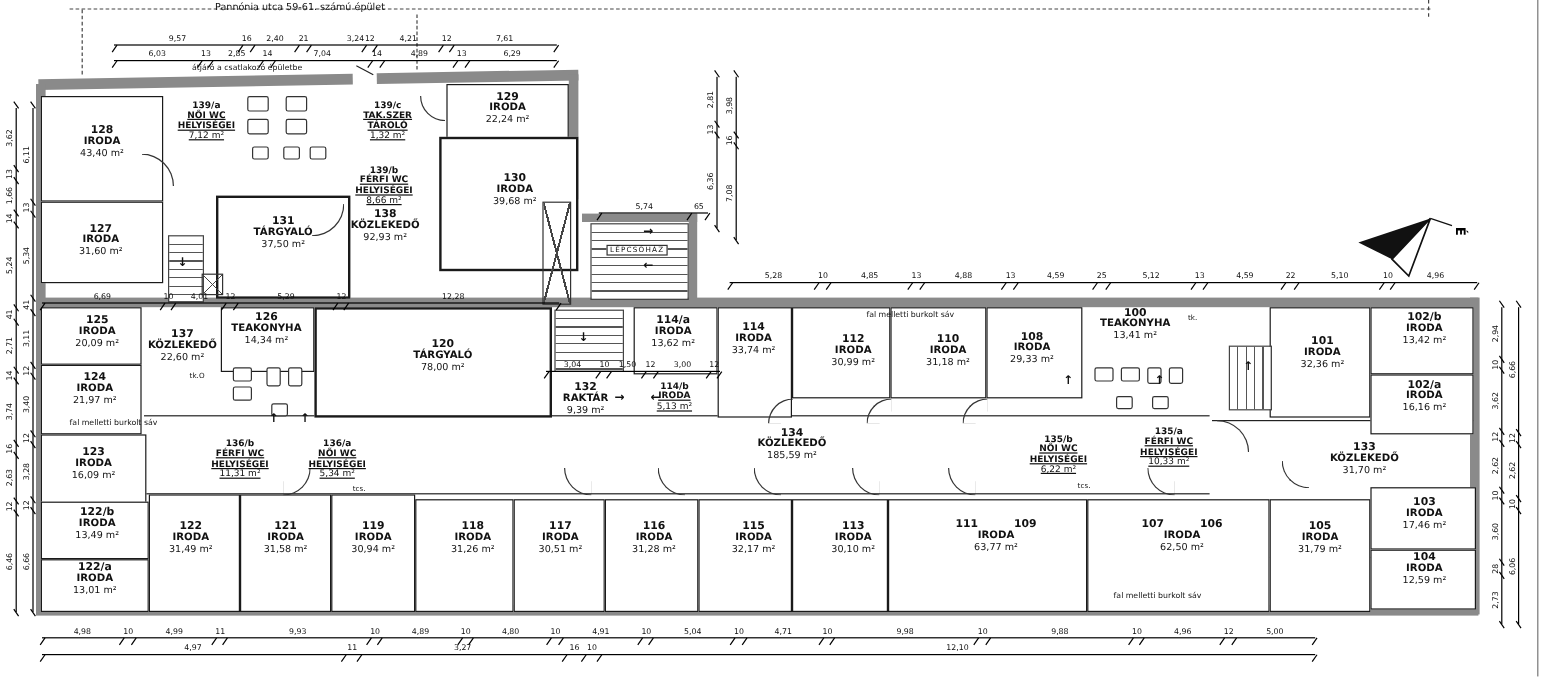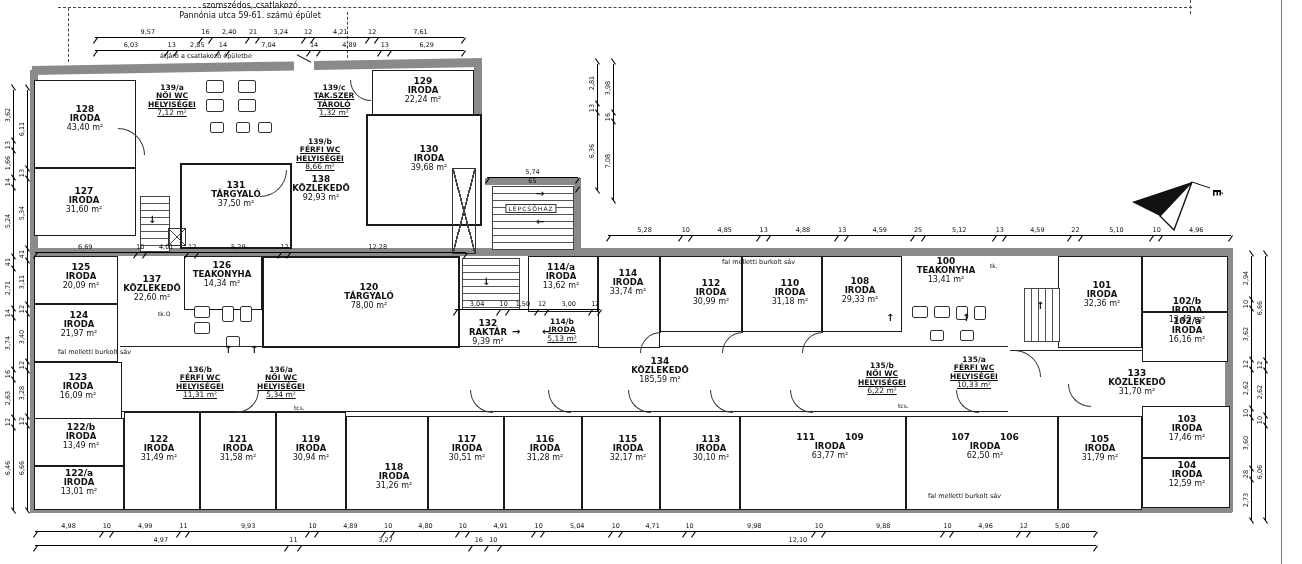--- a/index.html
+++ b/index.html
@@ -57,21 +57,20 @@
   .logo{position:absolute;left:1246px;top:486px;width:48px;height:64px;z-index:8;}
   .logo-text{font-family:"Liberation Serif",serif;font-weight:bold;}
   .north{position:absolute;left:1128px;top:176px;z-index:6;}
 </style>
 </head>
 <body>
 
 <div id="plan">
 
   <div class="title">
-    <div>szomszédos, csatlakozó</div>
     <div>Pannónia utca 59-61. számú épület</div>
   </div>
   <div class="passage">átjáró a csatlakozó épületbe</div>
   <div class="thinline" style="left:296px;top:58px;width:16px;height:1px;transform:rotate(28deg);"></div>
 
   <div class="dash-h" style="left:58px;top:7px;width:1134px;"></div>
   <div class="dash-v" style="left:68px;top:8px;height:54px;"></div>
   <div class="dash-v" style="left:347px;top:12px;height:46px;"></div>
   <div class="dash-v" style="left:1190px;top:0px;height:14px;"></div>
 
@@ -120,21 +119,21 @@
     <div class="room-label" style="left: 84px; top: 186px; width: 74px;">
       <div class="rl-num">127</div>
       <div class="rl-type">IRODA</div>
       <div class="rl-area">31,60 m²</div>
     </div>
     <div class="room-label wc" style="left: 172px; top: 84px; width: 64px;">
       <div class="rl-num">139/a</div>
       <div class="rl-type">NŐI WC HELYISÉGEI</div>
       <div class="rl-area">7,12 m²</div>
     </div>
-    <div class="room-label wc" style="left: 334px; top: 84px; width: 60px; text-align: center;">
+    <div class="room-label wc" style="left: 323px; top: 84px; width: 60px; text-align: center;">
       <div class="rl-num">139/c</div>
       <div class="rl-type">TAK.SZER TÁROLÓ</div>
       <div class="rl-area">1,32 m²</div>
     </div>
     <div class="room-label wc" style="left: 320px; top: 138px; width: 66px;">
       <div class="rl-num">139/b</div>
       <div class="rl-type">FÉRFI WC HELYISÉGEI</div>
       <div class="rl-area">8,66 m²</div>
     </div>
     <div class="room-label" style="left: 321px; top: 174px; width: 74px;">
@@ -270,21 +269,21 @@
       <div class="rl-type">KÖZLEKEDŐ</div>
       <div class="rl-area">31,70 m²</div>
     </div>
     <div class="room" style="left: 1058px; top: 256px; width: 84px; height: 92px;"></div>
     <div class="room-label" style="left: 1102px; top: 280px; width: 74px;">
       <div class="rl-num">101</div>
       <div class="rl-type">IRODA</div>
       <div class="rl-area">32,36 m²</div>
     </div>
     <div class="room" style="left: 1142px; top: 256px; width: 86px; height: 56px;"></div>
-    <div class="room-label" style="left: 1187px; top: 260px; width: 74px; margin-top: 36px;">
+    <div class="room-label" style="left: 1187px; top: 260px; width: 74px;">
       <div class="rl-num">102/b</div>
       <div class="rl-type">IRODA</div>
       <div class="rl-area">13,42 m²</div>
     </div>
     <div class="room" style="left: 1142px; top: 312px; width: 86px; height: 50px;"></div>
     <div class="room-label" style="left: 1187px; top: 316px; width: 74px;">
       <div class="rl-num">102/a</div>
       <div class="rl-type">IRODA</div>
       <div class="rl-area">16,16 m²</div>
     </div>
@@ -312,21 +311,21 @@
       <div class="rl-type">IRODA</div>
       <div class="rl-area">31,58 m²</div>
     </div>
     <div class="room" style="left: 276px; top: 412px; width: 70px; height: 98px;"></div>
     <div class="room-label" style="left: 311px; top: 434px; width: 74px;">
       <div class="rl-num">119</div>
       <div class="rl-type">IRODA</div>
       <div class="rl-area">30,94 m²</div>
     </div>
     <div class="room" style="left: 346px; top: 416px; width: 82px; height: 94px;"></div>
-    <div class="room-label" style="left: 394px; top: 434px; width: 74px; margin-top: 28px;">
+    <div class="room-label" style="left: 394px; top: 434px; width: 74px;">
       <div class="rl-num">118</div>
       <div class="rl-type">IRODA</div>
       <div class="rl-area">31,26 m²</div>
     </div>
     <div class="room" style="left: 428px; top: 416px; width: 76px; height: 94px;"></div>
     <div class="room-label" style="left: 467px; top: 434px; width: 74px;">
       <div class="rl-num">117</div>
       <div class="rl-type">IRODA</div>
       <div class="rl-area">30,51 m²</div>
     </div>
@@ -384,21 +383,21 @@
       </div>
       <div class="seg" style="flex-grow: 16;">
         <span>16</span>
       </div>
       <div class="seg" style="flex-grow: 240;">
         <span>2,40</span>
       </div>
       <div class="seg" style="flex-grow: 21;">
         <span>21</span>
       </div>
-      <div class="seg" style="flex-grow: 324;">
+      <div class="seg" style="flex-grow: 324; justify-content: flex-end;">
         <span>3,24</span>
       </div>
       <div class="seg" style="flex-grow: 12;">
         <span>12</span>
       </div>
       <div class="seg" style="flex-grow: 421;">
         <span>4,21</span>
       </div>
       <div class="seg" style="flex-grow: 12;">
         <span>12</span>
@@ -712,21 +711,21 @@
       <div class="seg" style="flex-grow: 262;">
         <span>2,62</span>
       </div>
       <div class="seg" style="flex-grow: 10;">
         <span>10</span>
       </div>
       <div class="seg" style="flex-grow: 606;">
         <span>6,06</span>
       </div>
     </div>
-    <div class="dim dim-h" style="left: 487px; top: 168px; width: 91px; flex-direction: column;">
+    <div class="dim dim-h" style="left: 499px; top: 168px; width: 91px;">
       <div class="seg" style="flex-grow: 574;">
         <span>5,74</span>
       </div>
       <div class="seg" style="flex-grow: 65;">
         <span>65</span>
       </div>
     </div>
     <div class="dim dim-v" style="left: 588px; top: 64px; height: 126px;">
       <div class="seg" style="flex-grow: 281;">
         <span>2,81</span>

